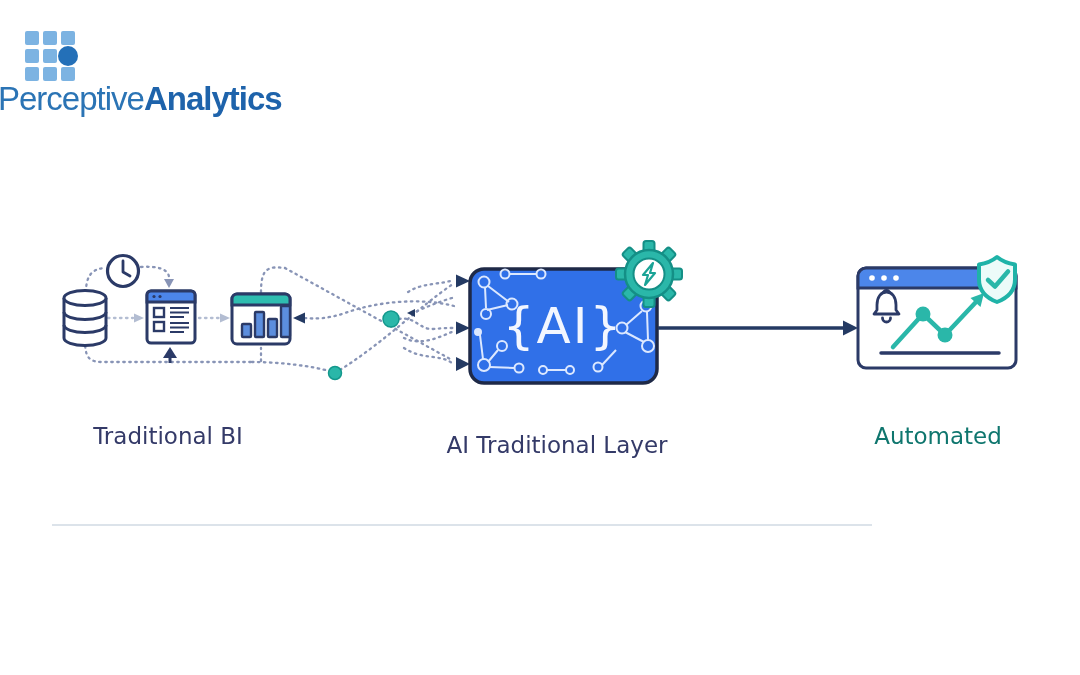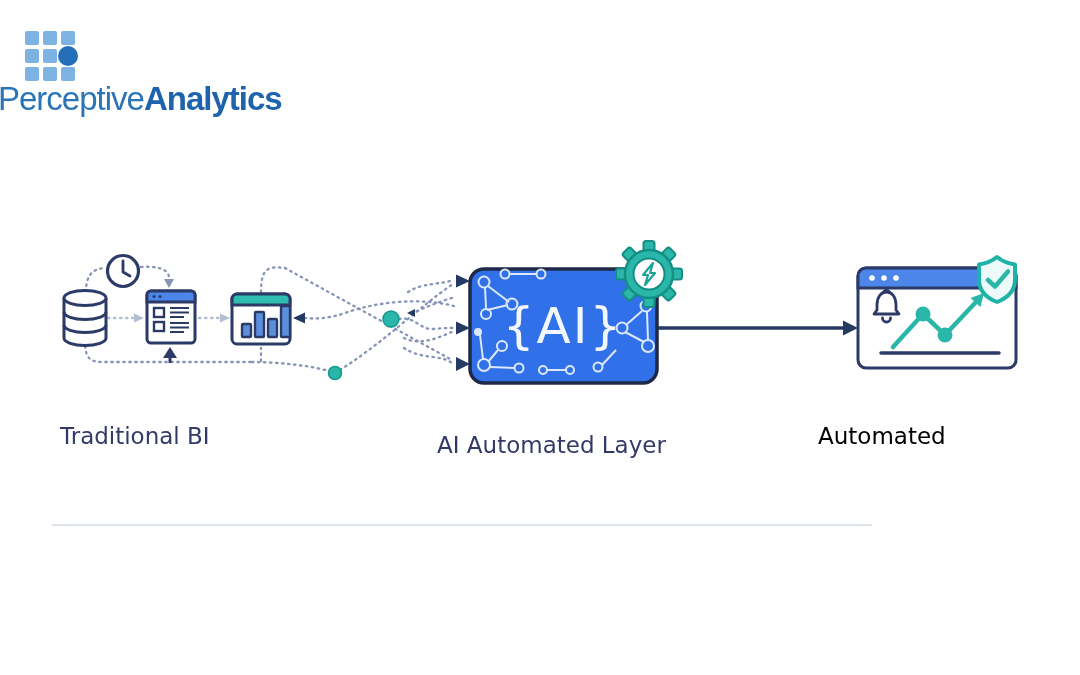--- a/index.html
+++ b/index.html
@@ -16,26 +16,26 @@
   .logo-cell.hidden{background:transparent;}
   .logo-dot{position:absolute;left:58px;top:30px;width:20px;height:20px;
             border-radius:50%;background:#2470b8;}
   .logo-text{position:absolute;left:-2px;top:64px;font-size:33px;
              letter-spacing:-1px;white-space:nowrap;
              font-family:"Liberation Sans",sans-serif;}
   .logo-text .p1{color:#2b74b5;font-weight:normal;}
   .logo-text .p2{color:#1e63ab;font-weight:bold;}
 
   
-  .stage-label{position:absolute;
+  .stage-label{position:absolute;text-align:center;
                font-family:"DejaVu Sans","Liberation Sans",sans-serif;
                font-size:23px;line-height:29px;font-weight:500;}
   .label-traditional{left:60px;top:406px;width:216px;color:#343a68;}
   .label-automation{left:437px;top:415px;width:240px;color:#343a68;}
-  .label-insight{left:818px;top:406px;width:240px;color:#000000;}
+  .label-insight{left:818px;top:406px;width:240px;color:#0f766e;}
 
   
   .divider{position:absolute;left:52px;right:0;top:508px;height:2px;
            background:#dce3ea;}
 
   svg{position:absolute;left:0;top:0;}
   .dot-dark{stroke:#8894b6;stroke-width:2.3;fill:none;
             stroke-dasharray:1.5 4.5;stroke-linecap:round;}
   .dot-light{stroke:#b3bdd2;stroke-width:2.3;fill:none;
              stroke-dasharray:1.5 4.5;stroke-linecap:round;}
@@ -210,20 +210,20 @@
       <path d="M997 241 c5.5 4.5 11.5 6.5 18 7.5 v15 c0 11.5 -7.5 18.5 -18 22.5
                c-10.5 -4 -18 -11 -18 -22.5 v-15 c6.5 -1 12.5 -3 18 -7.5 z" fill="#ecfbf9" stroke="#1fb3a8" stroke-width="4" stroke-linejoin="round"></path>
       <path d="M988 264 l7 6.5 13 -15" fill="none" stroke="#2ab7a9" stroke-width="4.5" stroke-linecap="round" stroke-linejoin="round"></path>
     </g>
   </svg>
 
   <div class="stage-label label-traditional">
     <div>Traditional BI</div>
   </div>
   <div class="stage-label label-automation">
-    <div>AI Automated Layer</div>
+    <div>AI Traditional Layer</div>
   </div>
   <div class="stage-label label-insight">
     <div>Automated</div>
   </div>
 
   <div class="divider"></div>
 </div>
 
 </body></html>

